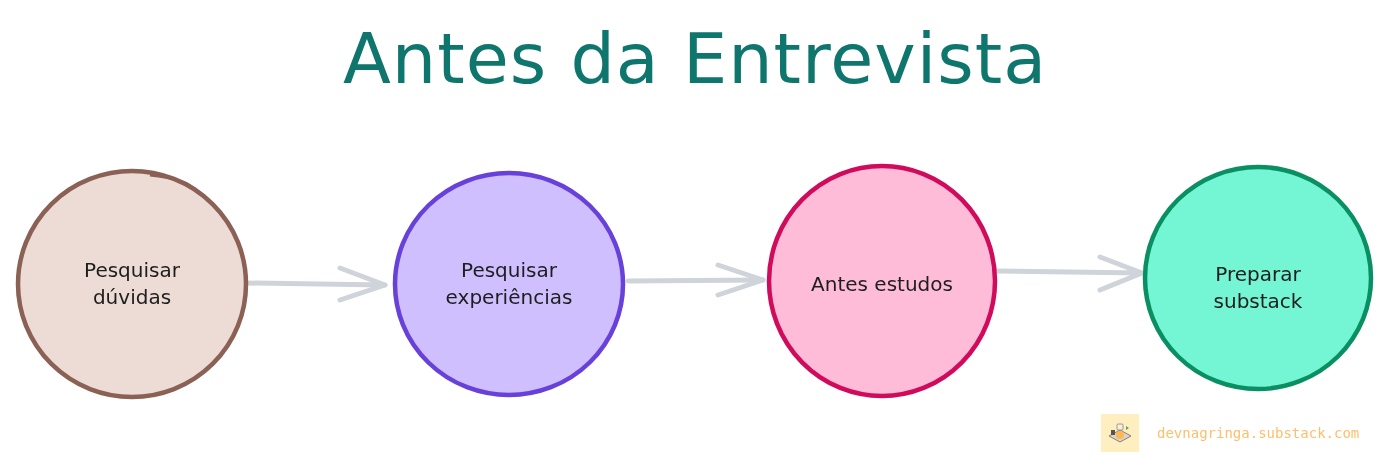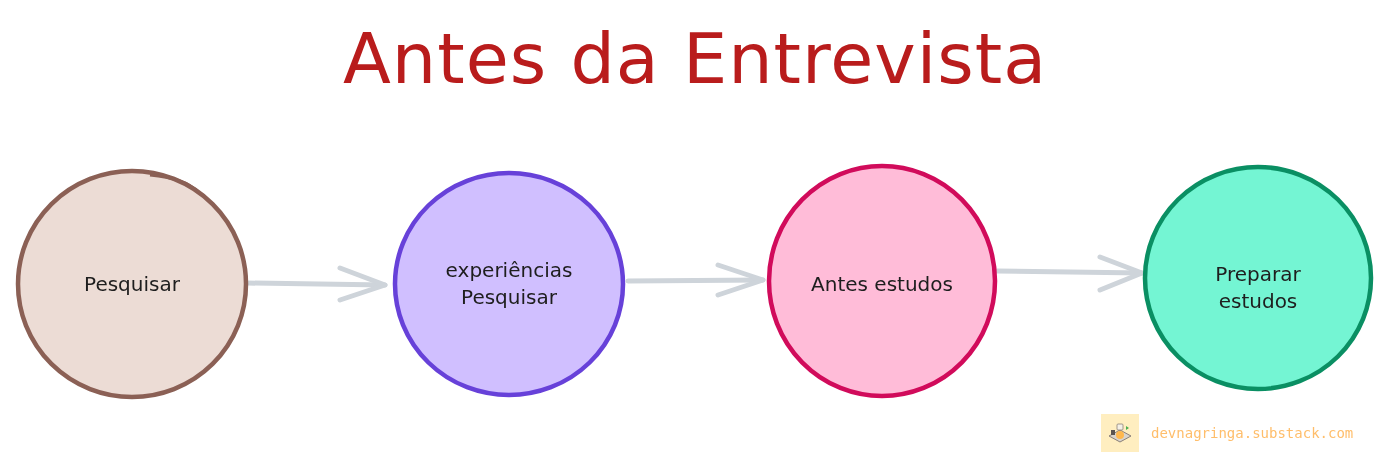--- a/index.html
+++ b/index.html
@@ -1,22 +1,22 @@
 <!DOCTYPE html>
 <html><head>
 <meta charset="utf-8">
 <style>
   html, body { margin: 0; padding: 0; background: #ffffff; }
   body { width: 1390px; height: 473px; position: relative; overflow: hidden; font-family: "DejaVu Sans", sans-serif; }
-  .title { position: absolute; left: 0; width: 1390px; top: 18px; text-align: center; font-family: "DejaVu Sans", sans-serif; font-size: 70px; color: #b91c1c; letter-spacing: 1px; font-weight: normal; }
+  .title { position: absolute; left: 0; width: 1390px; top: 18px; text-align: center; font-family: "DejaVu Sans", sans-serif; font-size: 70px; color: #0f766e; letter-spacing: 1px; font-weight: normal; }
   svg.diagram { position: absolute; left: 0; top: 0; }
   .node-label { position: absolute; text-align: center; font-family: "DejaVu Sans", sans-serif; font-size: 20px; color: #1e1e1e; line-height: 27px; transform: translate(-50%, -50%); white-space: nowrap; }
   .watermark { position: absolute; left: 1101px; top: 414px; display: flex; align-items: center; }
   .wm-icon { width: 38px; height: 38px; background: #ffeec0; display: flex; align-items: center; justify-content: center; }
-  .wm-text { margin-left: 12px; font-family: "DejaVu Sans Mono", monospace; font-size: 14px; color: #ffbe6b; }
+  .wm-text { margin-left: 18px; font-family: "DejaVu Sans Mono", monospace; font-size: 14px; color: #ffbe6b; }
 </style>
 </head>
 <body>
 
 <div class="title">Antes da Entrevista</div>
 
 <svg class="diagram" width="1390" height="473">
 
   <g stroke="#ced4da" stroke-width="5" fill="none" stroke-linecap="round" stroke-linejoin="round">
     <g>
@@ -43,31 +43,32 @@
   <g>
     <ellipse cx="882" cy="281" rx="113" ry="115" fill="#ffbcd8" stroke="#d10b5b" stroke-width="4.5"></ellipse>
   </g>
   <g>
     <ellipse cx="1258" cy="278" rx="113" ry="111" fill="#74f5d3" stroke="#0a8f63" stroke-width="4.5"></ellipse>
   </g>
 </svg>
 
 <div class="node-label" style="left:132px; top:284px;">
   <div>Pesquisar</div>
+  <div>dúvidas</div>
 </div>
 <div class="node-label" style="left:509px; top:284px;">
+  <div>Pesquisar</div>
   <div>experiências</div>
-  <div>Pesquisar</div>
 </div>
 <div class="node-label" style="left:882px; top:284px;">
   <div>Antes estudos</div>
 </div>
 <div class="node-label" style="left:1258px; top:288px;">
   <div>Preparar</div>
-  <div>estudos</div>
+  <div>substack</div>
 </div>
 
 <div class="watermark">
   <div class="wm-icon">
     <svg width="30" height="30" viewBox="0 0 30 30">
       <path d="M4 18 L15 12 L26 18 L15 24 Z" fill="#d9d4cc" stroke="#8a8078" stroke-width="1"></path>
       <circle cx="15" cy="17" r="4" fill="#ffb84d"></circle>
       <rect x="12" y="6" width="6" height="6" rx="1" fill="#f5f0e6" stroke="#8a8078" stroke-width="0.8"></rect>
       <rect x="6" y="12" width="4" height="5" fill="#5a5450"></rect>
       <path d="M21 8 L24 10 L21 12 Z" fill="#4caf50"></path>

